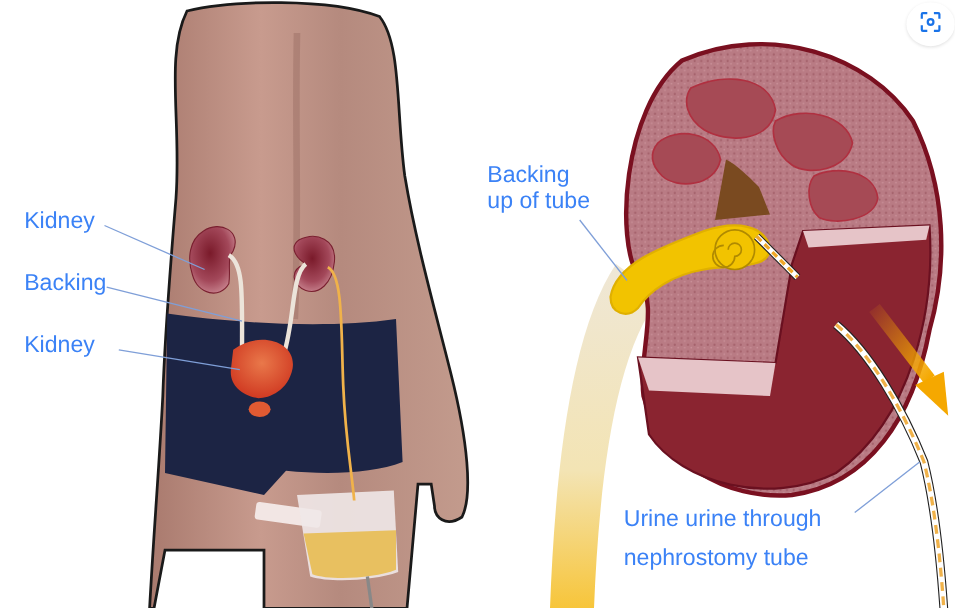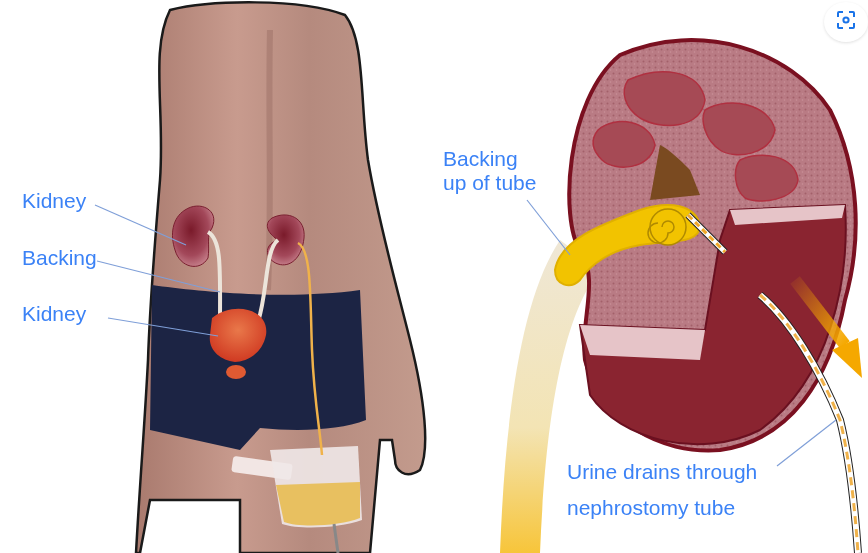--- a/index.html
+++ b/index.html
@@ -120,21 +120,21 @@
 </svg>
 </div>
 
 <div class="label" style="left:22px; top:189px;text-align:right;">Kidney</div>
 <div class="label" style="left:22px; top:246px;">Backing</div>
 <div class="label" style="left:22px; top:302px;">Kidney</div>
 
 <div class="label" style="left:443px; top:147px;">Backing</div>
 <div class="label" style="left:443px; top:171px;">up of tube</div>
 
-<div class="label" style="left:567px; top:460px;">Urine drains through</div>
+<div class="label" style="left:567px; top:460px;">Urine urine through</div>
 <div class="label" style="left:567px; top:496px;">nephrostomy tube</div>
 
 <div class="lens-btn">
   <span>
     <svg width="20" height="20" viewBox="0 0 20 20">
       <path d="M2 7 V3 a1 1 0 0 1 1 -1 H7 M13 2 H17 a1 1 0 0 1 1 1 V7 M18 13 V17 a1 1 0 0 1 -1 1 H13 M7 18 H3 a1 1 0 0 1 -1 -1 V13" stroke="#1a73e8" stroke-width="2" fill="none"></path>
       <circle cx="10" cy="10" r="2.6" stroke="#1a73e8" stroke-width="2" fill="none"></circle>
     </svg>
   </span>
 </div>

